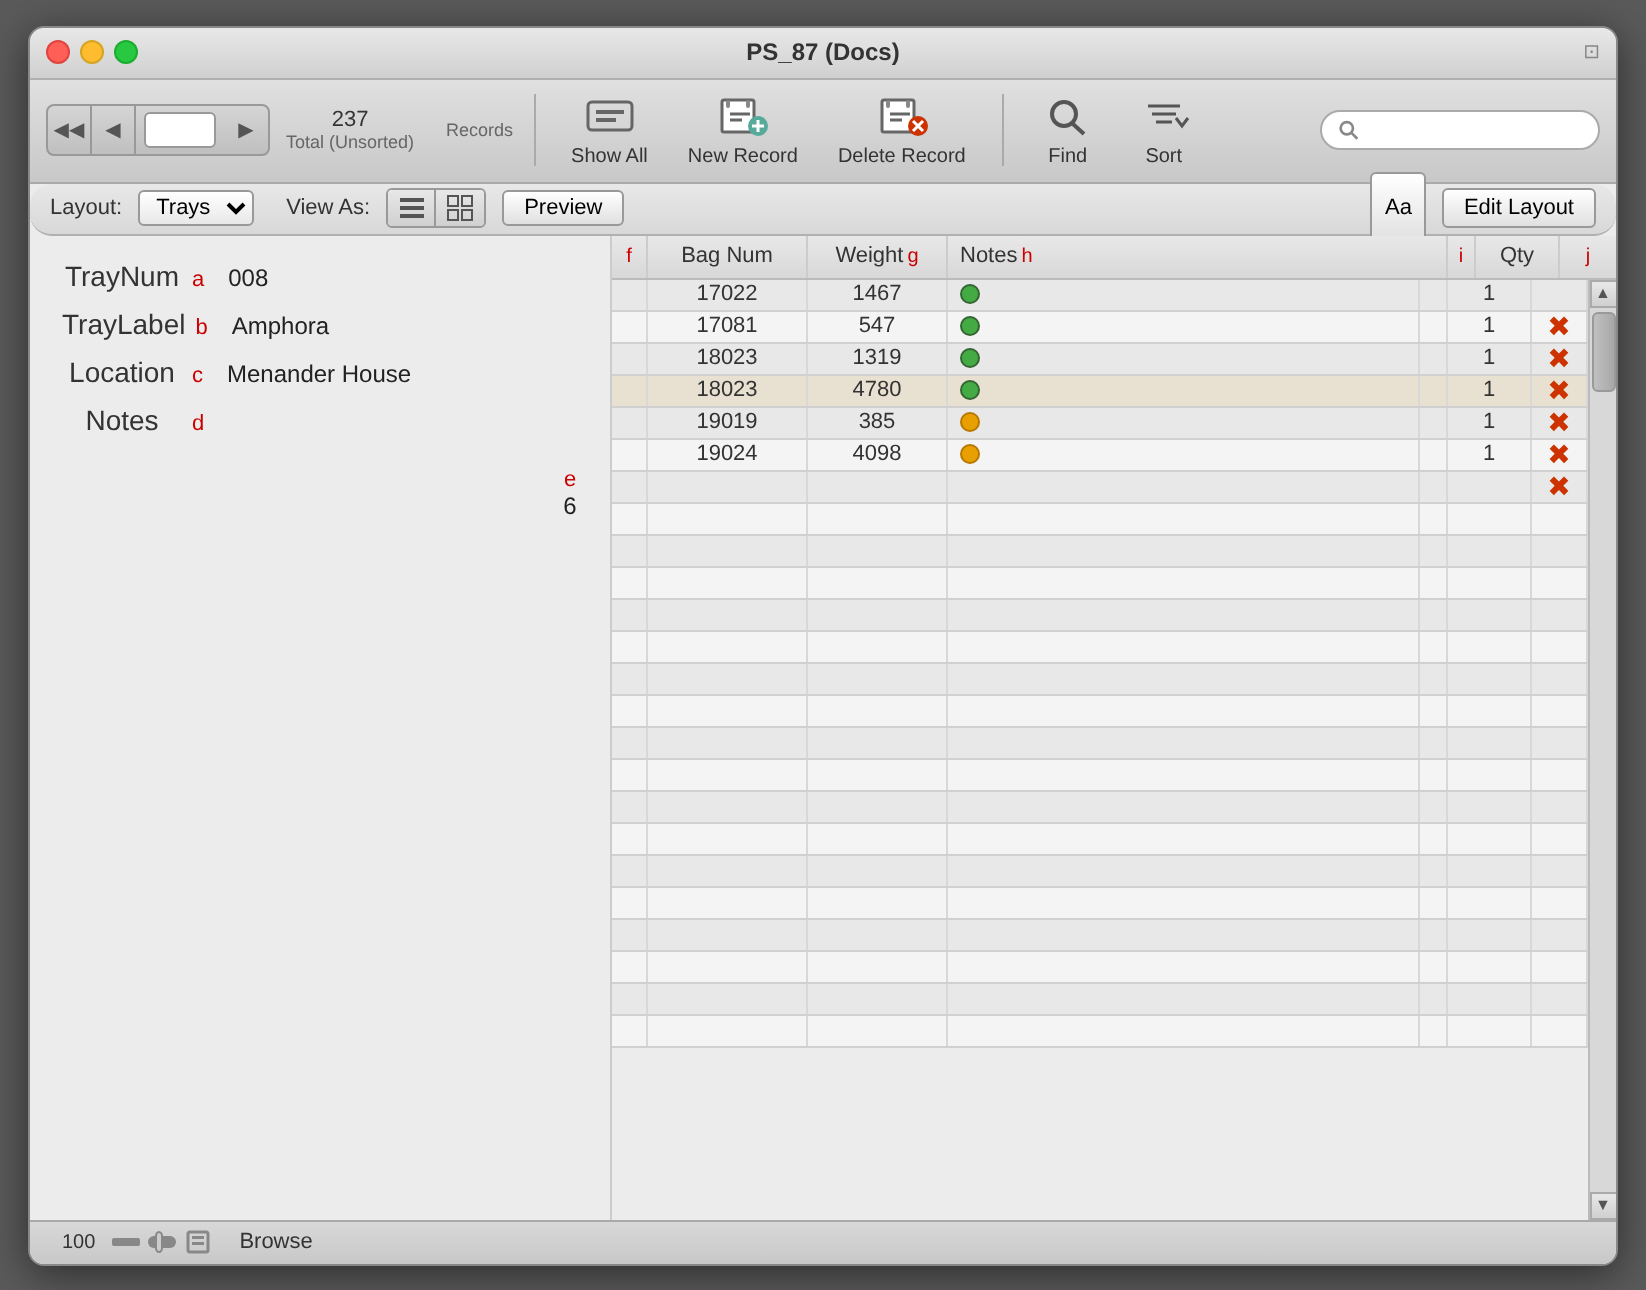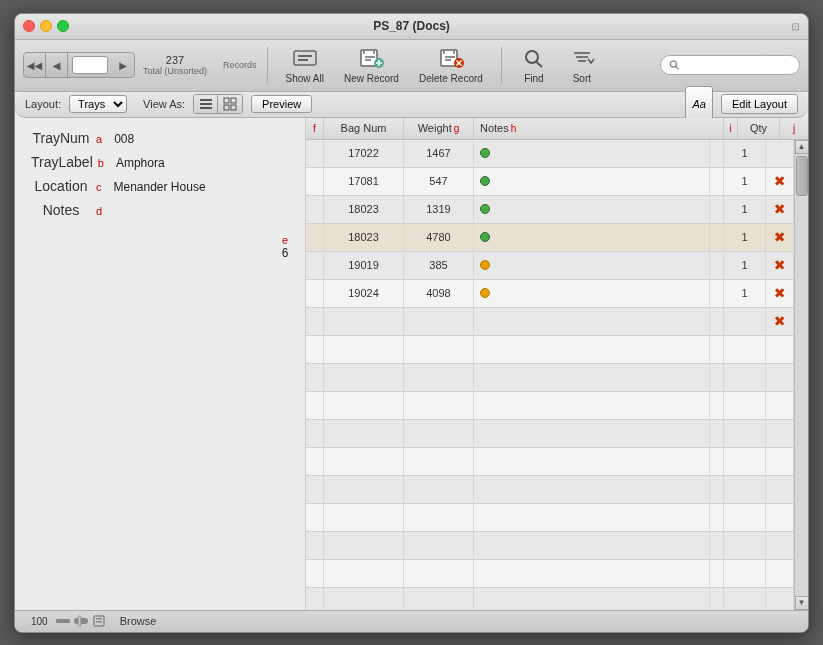--- a/index.html
+++ b/index.html
@@ -225,21 +225,20 @@
       align-items: center;
     }
     .aa-btn {
       height: 36px;
       padding: 0 6px;
       font-size: 11px;
       background: linear-gradient(to bottom, #fff, #e0e0e0);
       border: 1px solid #999;
       border-radius: 3px;
       cursor: pointer;
-      font-style: italic;
     }
     .edit-layout-btn {
       height: 20px;
       padding: 0 10px;
       font-size: 11px;
       background: linear-gradient(to bottom, #fff, #e0e0e0);
       border: 1px solid #999;
       border-radius: 3px;
       cursor: pointer;
     }
@@ -382,21 +381,21 @@
       font-size: 10px;
       color: #cc0000;
     }
     .table-body {
       flex: 1;
       overflow-y: auto;
       overflow-x: hidden;
     }
     .table-row {
       display: flex;
-      height: 28px;
+      height: 16px;
       align-items: center;
       border-bottom: 1px solid #d0d0d0;
     }
     .table-row:nth-child(odd) { background: #e8e8e8; }
     .table-row:nth-child(even) { background: #f4f4f4; }
     .cell {
       display: flex;
       align-items: center;
       justify-content: center;
       height: 100%;

